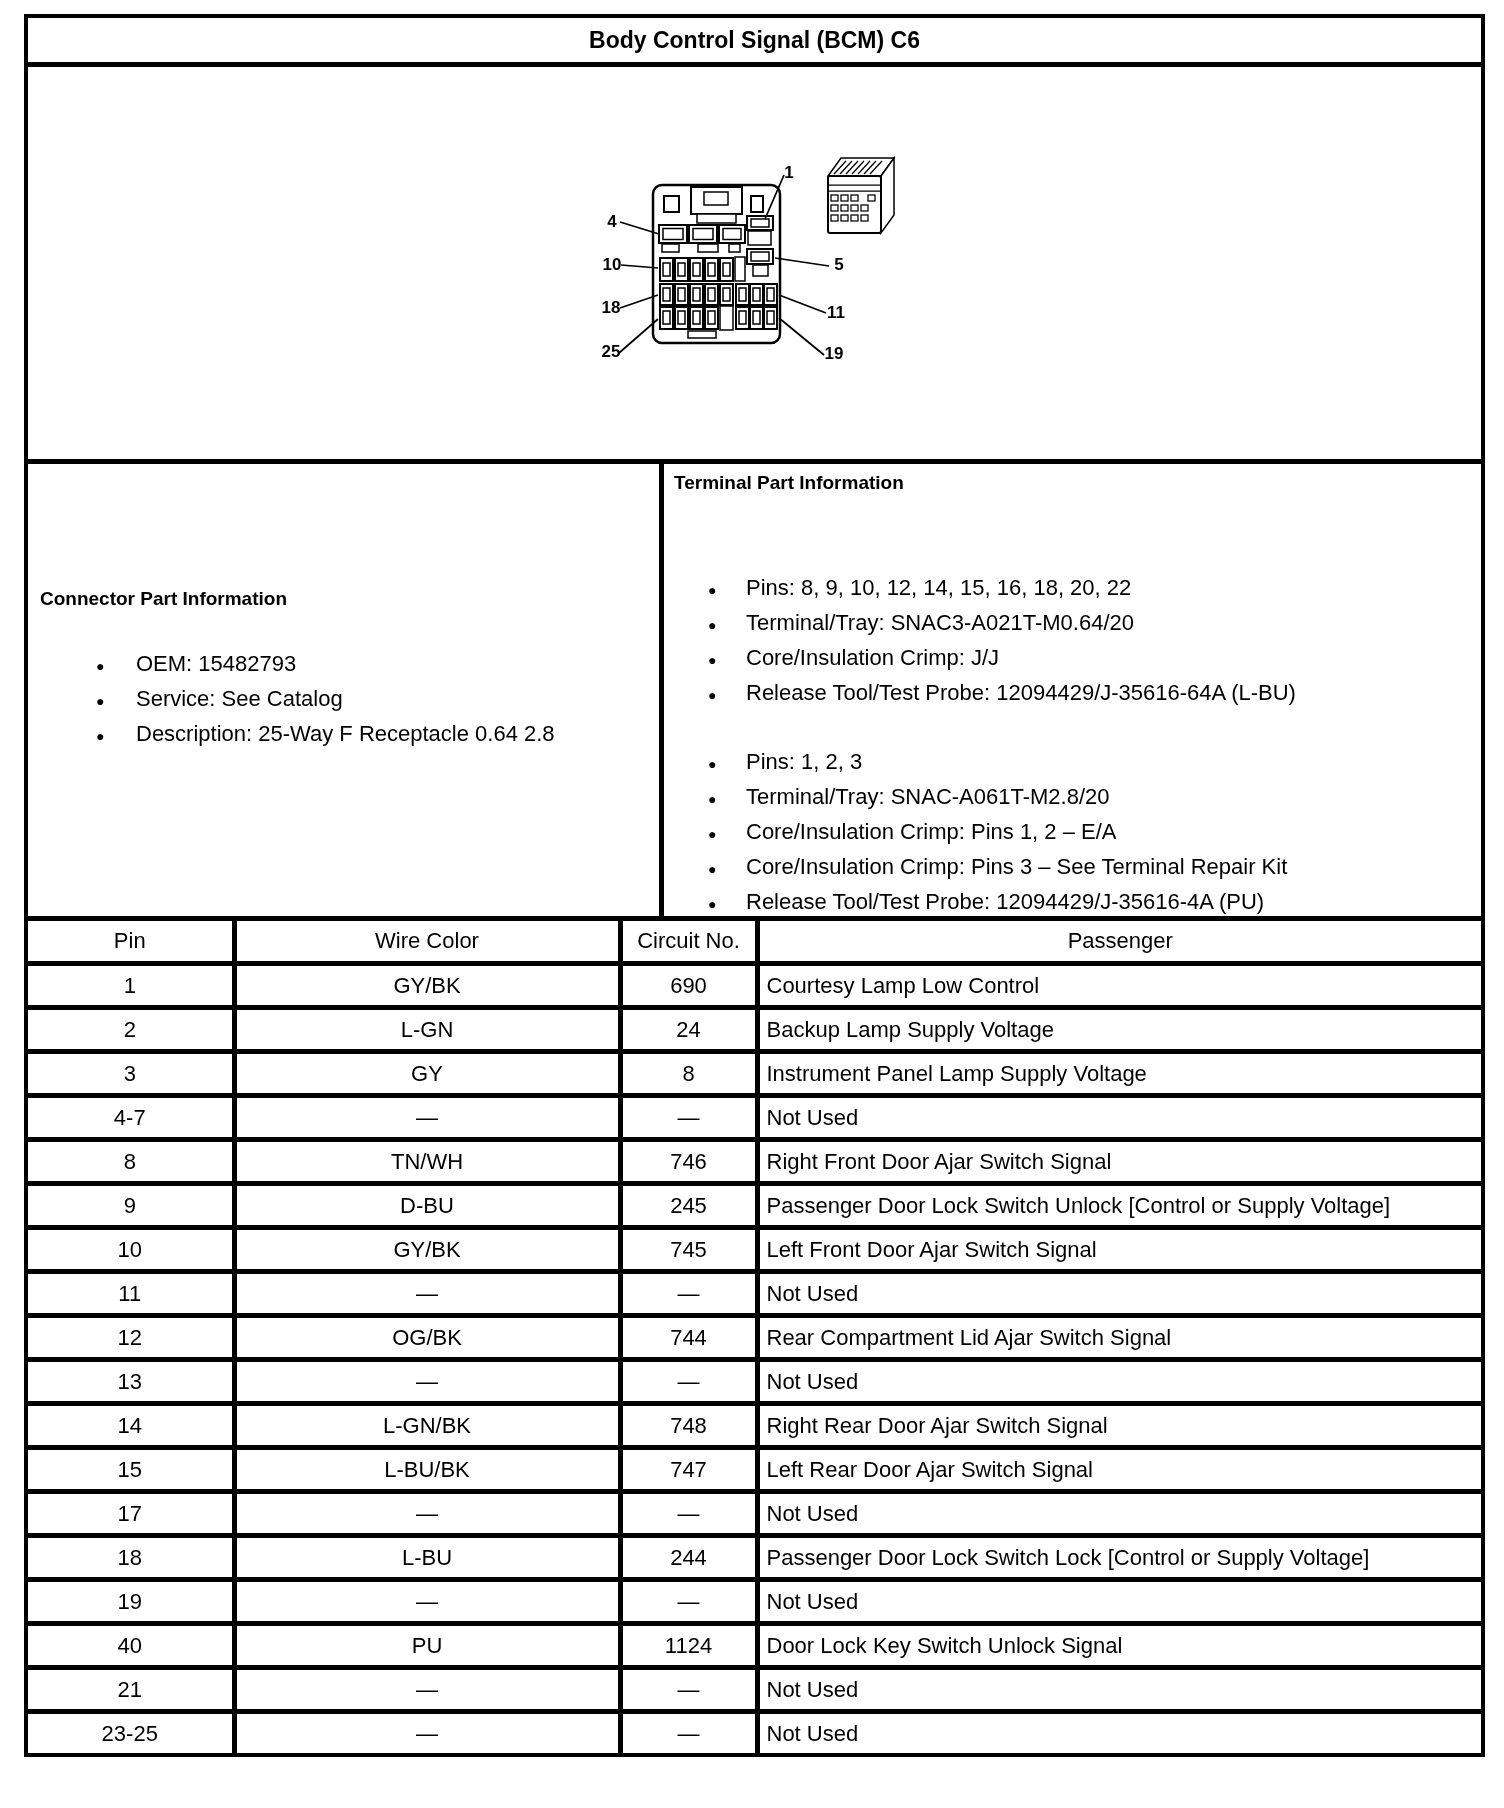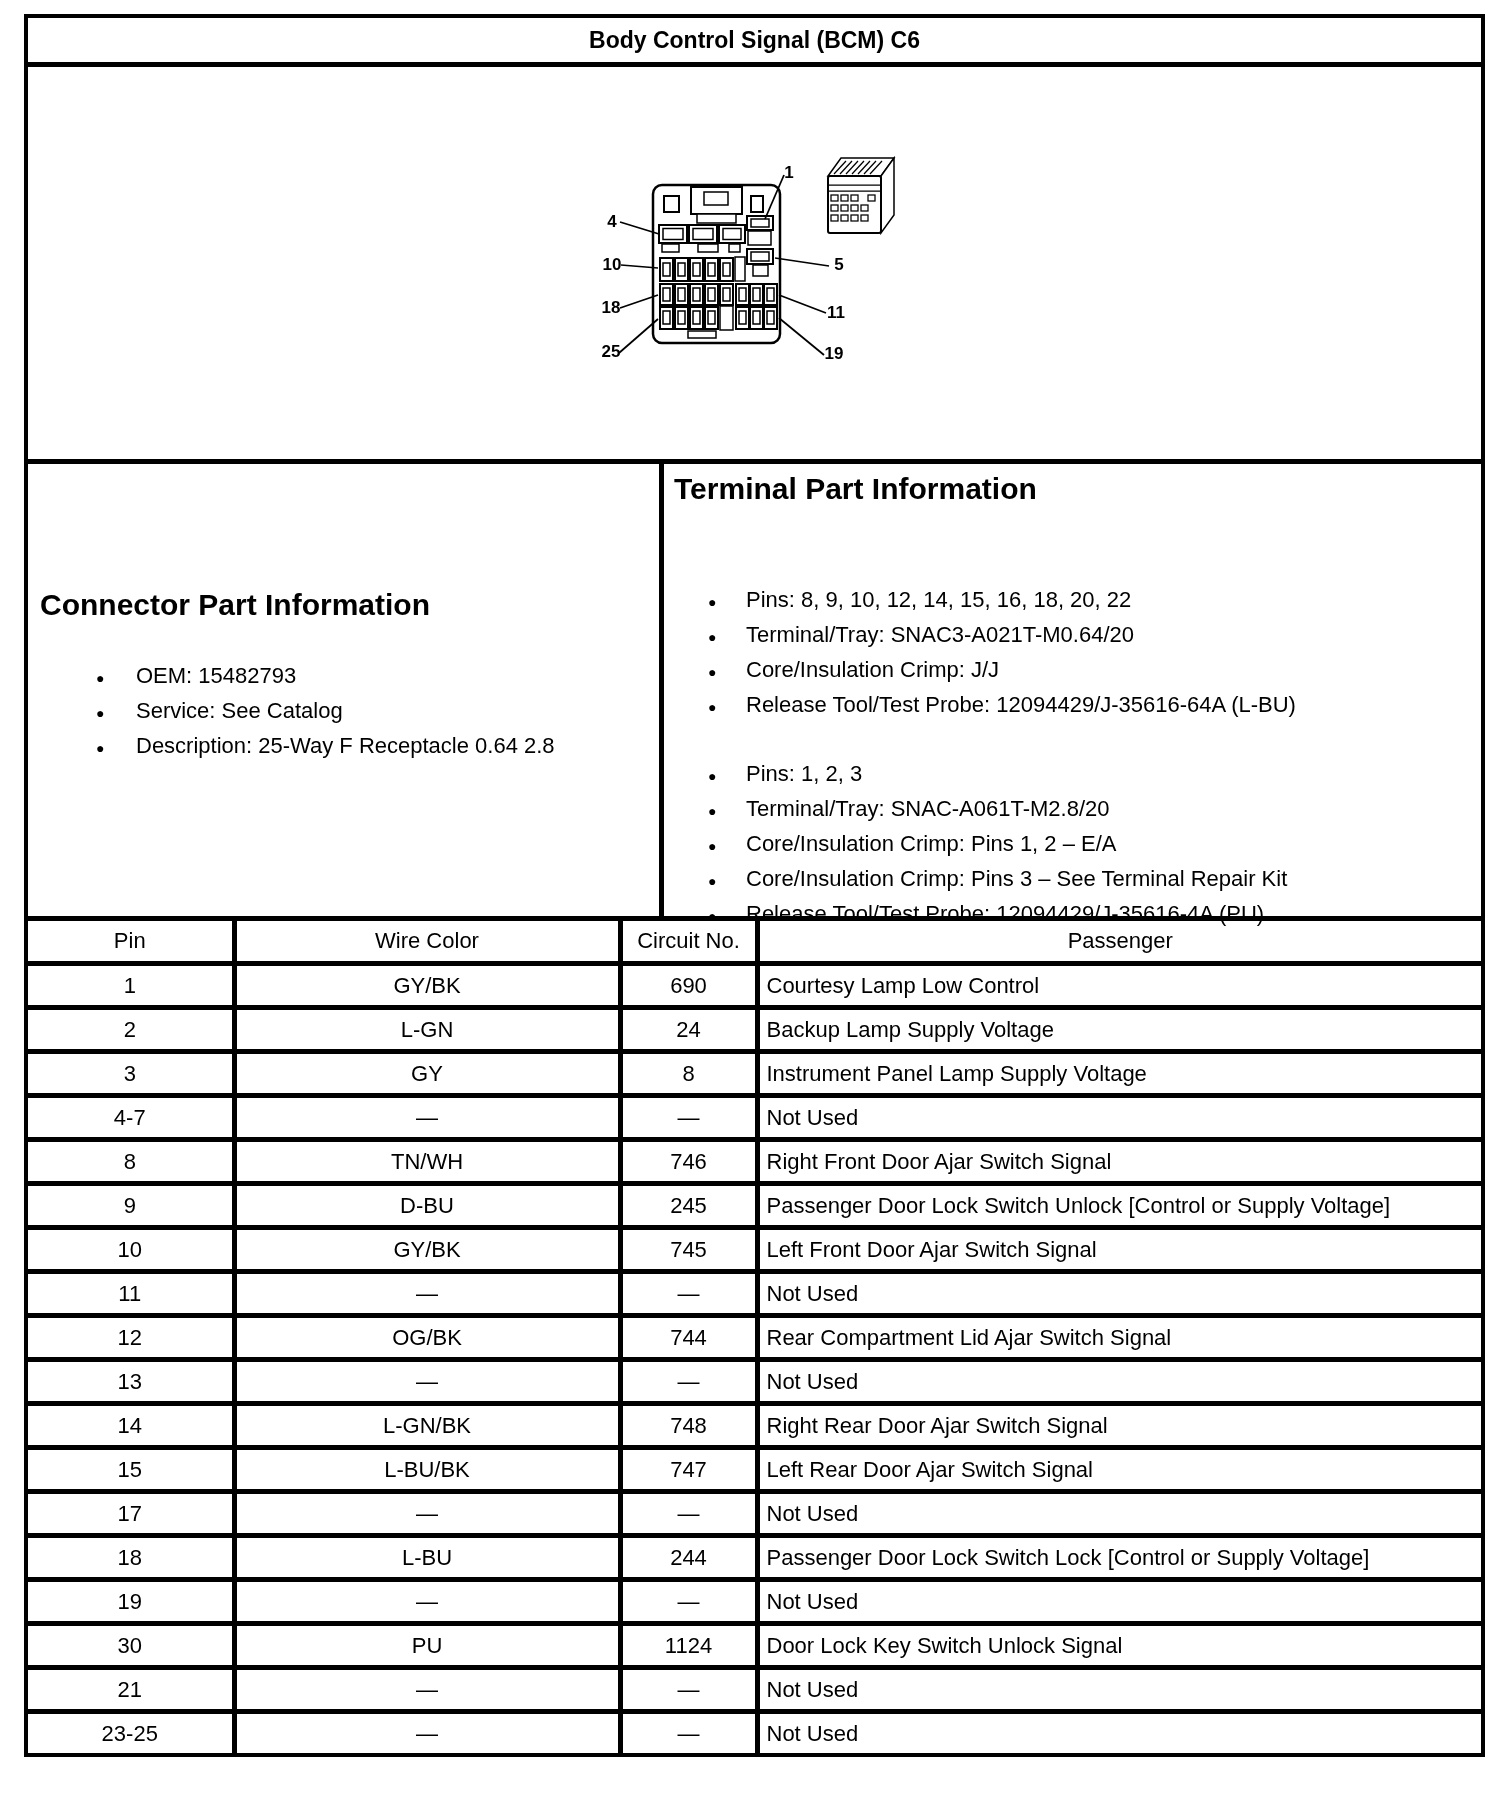--- a/index.html
+++ b/index.html
@@ -6,21 +6,21 @@
   body{width:1504px;height:1808px;position:relative;font-family:"Liberation Sans",sans-serif;}
   .sheet{position:absolute;left:24px;top:14px;width:1453px;border:4px solid #000;background:#fff;}
   .title-row{height:44px;display:flex;align-items:center;justify-content:center;
              font-weight:bold;font-size:23px;border-bottom:5px solid #000;}
   .diagram-row{height:392px;border-bottom:5px solid #000;display:flex;
                justify-content:center;align-items:flex-start;padding-top:0;}
   .diagram-row svg{margin-top:78px;}
   .info-row{height:452px;border-bottom:5px solid #000;display:flex;}
   .info-left{width:636px;border-right:5px solid #000;padding:124px 8px 0 12px;box-sizing:border-box;}
   .info-right{flex:1;padding:8px 8px 0 10px;box-sizing:border-box;}
-  .info-heading{font-weight:bold;font-size:30px;}
+  .info-heading{font-weight:bold;font-size:19px;}
   .bullets{margin-top:36px;}
   .info-right .bullets{margin-top:76px;}
   .bullet-group + .bullet-group{margin-top:34px;}
   .bullet-line{display:flex;align-items:center;height:35px;font-size:22px;}
   .info-left .dot{margin-left:56px;width:40px;}
   .info-right .dot{margin-left:34px;width:38px;}
   .dot::before{content:"●";font-size:14px;}
   table{width:100%;border-collapse:collapse;border-style:hidden;table-layout:fixed;}
   th,td{border:5px solid #000;font-size:22px;overflow:hidden;white-space:nowrap;}
   th{height:38px;font-weight:normal;font-size:22px;text-align:center;}
@@ -328,21 +328,21 @@
           <td class="center">244</td>
           <td class="left">Passenger Door Lock Switch Lock [Control or Supply Voltage]</td>
         </tr>
         <tr>
           <td class="center">19</td>
           <td class="center">—</td>
           <td class="center">—</td>
           <td class="left">Not Used</td>
         </tr>
         <tr>
-          <td class="center">30</td>
+          <td class="center">40</td>
           <td class="center">PU</td>
           <td class="center">1124</td>
           <td class="left">Door Lock Key Switch Unlock Signal</td>
         </tr>
         <tr>
           <td class="center">21</td>
           <td class="center">—</td>
           <td class="center">—</td>
           <td class="left">Not Used</td>
         </tr>

